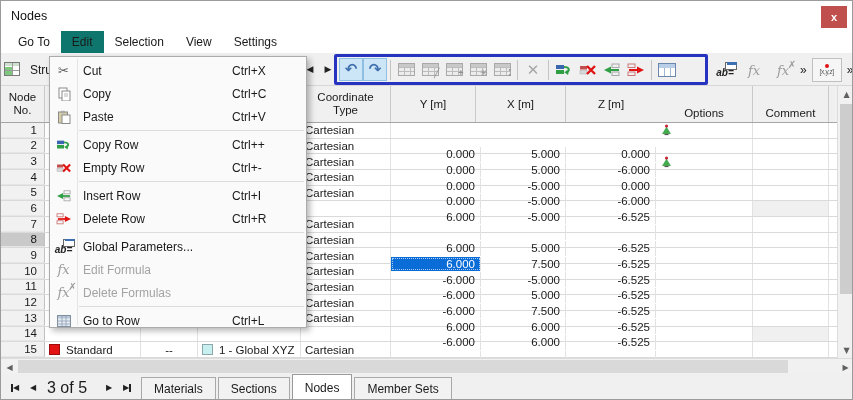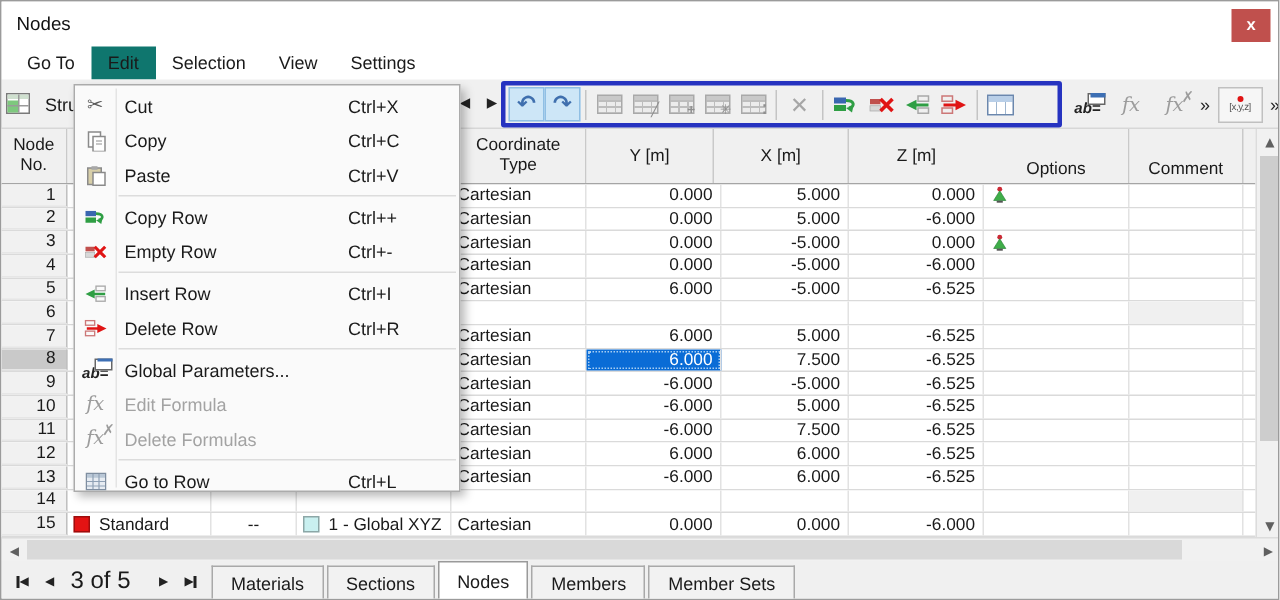--- a/index.html
+++ b/index.html
@@ -78,21 +78,21 @@
   .hgroupbot{flex:1;display:flex;}
   .hgroupbot .hcell{height:100%;align-items:center;}
   .hgroupbot .hcell:last-child{border-right:none;}
 
   .tbody{position:absolute;left:0;top:37px;width:836px;}
   .trow{display:flex;height:15.67px;border-bottom:1px solid #dadada;background:#fff;}
   .tcell{flex:none;height:100%;display:flex;align-items:center;padding:0 4px;border-right:1px solid #e2e2e2;
          font-size:11.5px;overflow:hidden;white-space:nowrap;}
   .rowhead{background:#f1f1f1;justify-content:flex-end;padding-right:7px;border-right:1px solid #c0c0c0;border-bottom:1px solid #e6e6e6;}
   .rowhead-sel{background:#c9c9c9;}
-  .num{justify-content:flex-end;padding-right:5px;}
+  .num{justify-content:flex-end;padding-right:5px;margin-top:24px;}
   .ctr{justify-content:center;}
   .sel{background:#0a6cd6;color:#fff;outline:1px dotted #a7cdf2;outline-offset:-2px;}
   .muted{background:#f0f0f0;}
   .swatch{display:inline-block;width:11px;height:11px;margin-right:6px;border:1px solid rgba(0,0,0,.3);flex:none;}
 
   .c-rowhead{width:44px;} .c-ntype{width:96px;} .c-ref{width:57px;} .c-csys{width:103px;}
   .c-ctype{width:90px;} .c-x{width:90px;} .c-y{width:85px;} .c-z{width:90px;} .c-opt{width:97px;} .c-comment{width:76px;}
 
   
   .vscroll{position:absolute;right:0;top:0;width:17px;height:272px;background:#f1f1f1;border-left:1px solid #dcdcdc;}
@@ -596,18 +596,17 @@
       <span class="navbtn"><b class="vbar"></b>◀</span>
       <span class="navbtn">◀</span>
       <span class="page-ind">3 of 5</span>
       <span class="navbtn">▶</span>
       <span class="navbtn">▶<b class="vbar"></b></span>
     </div>
     <div class="tabs">
       <span class="tab">Materials</span>
       <span class="tab">Sections</span>
       <span class="tab active">Nodes</span>
-      <span class="tab">Members</span>
       <span class="tab">Member Sets</span>
     </div>
   </div>
 
 </div>
 
 </body></html>

